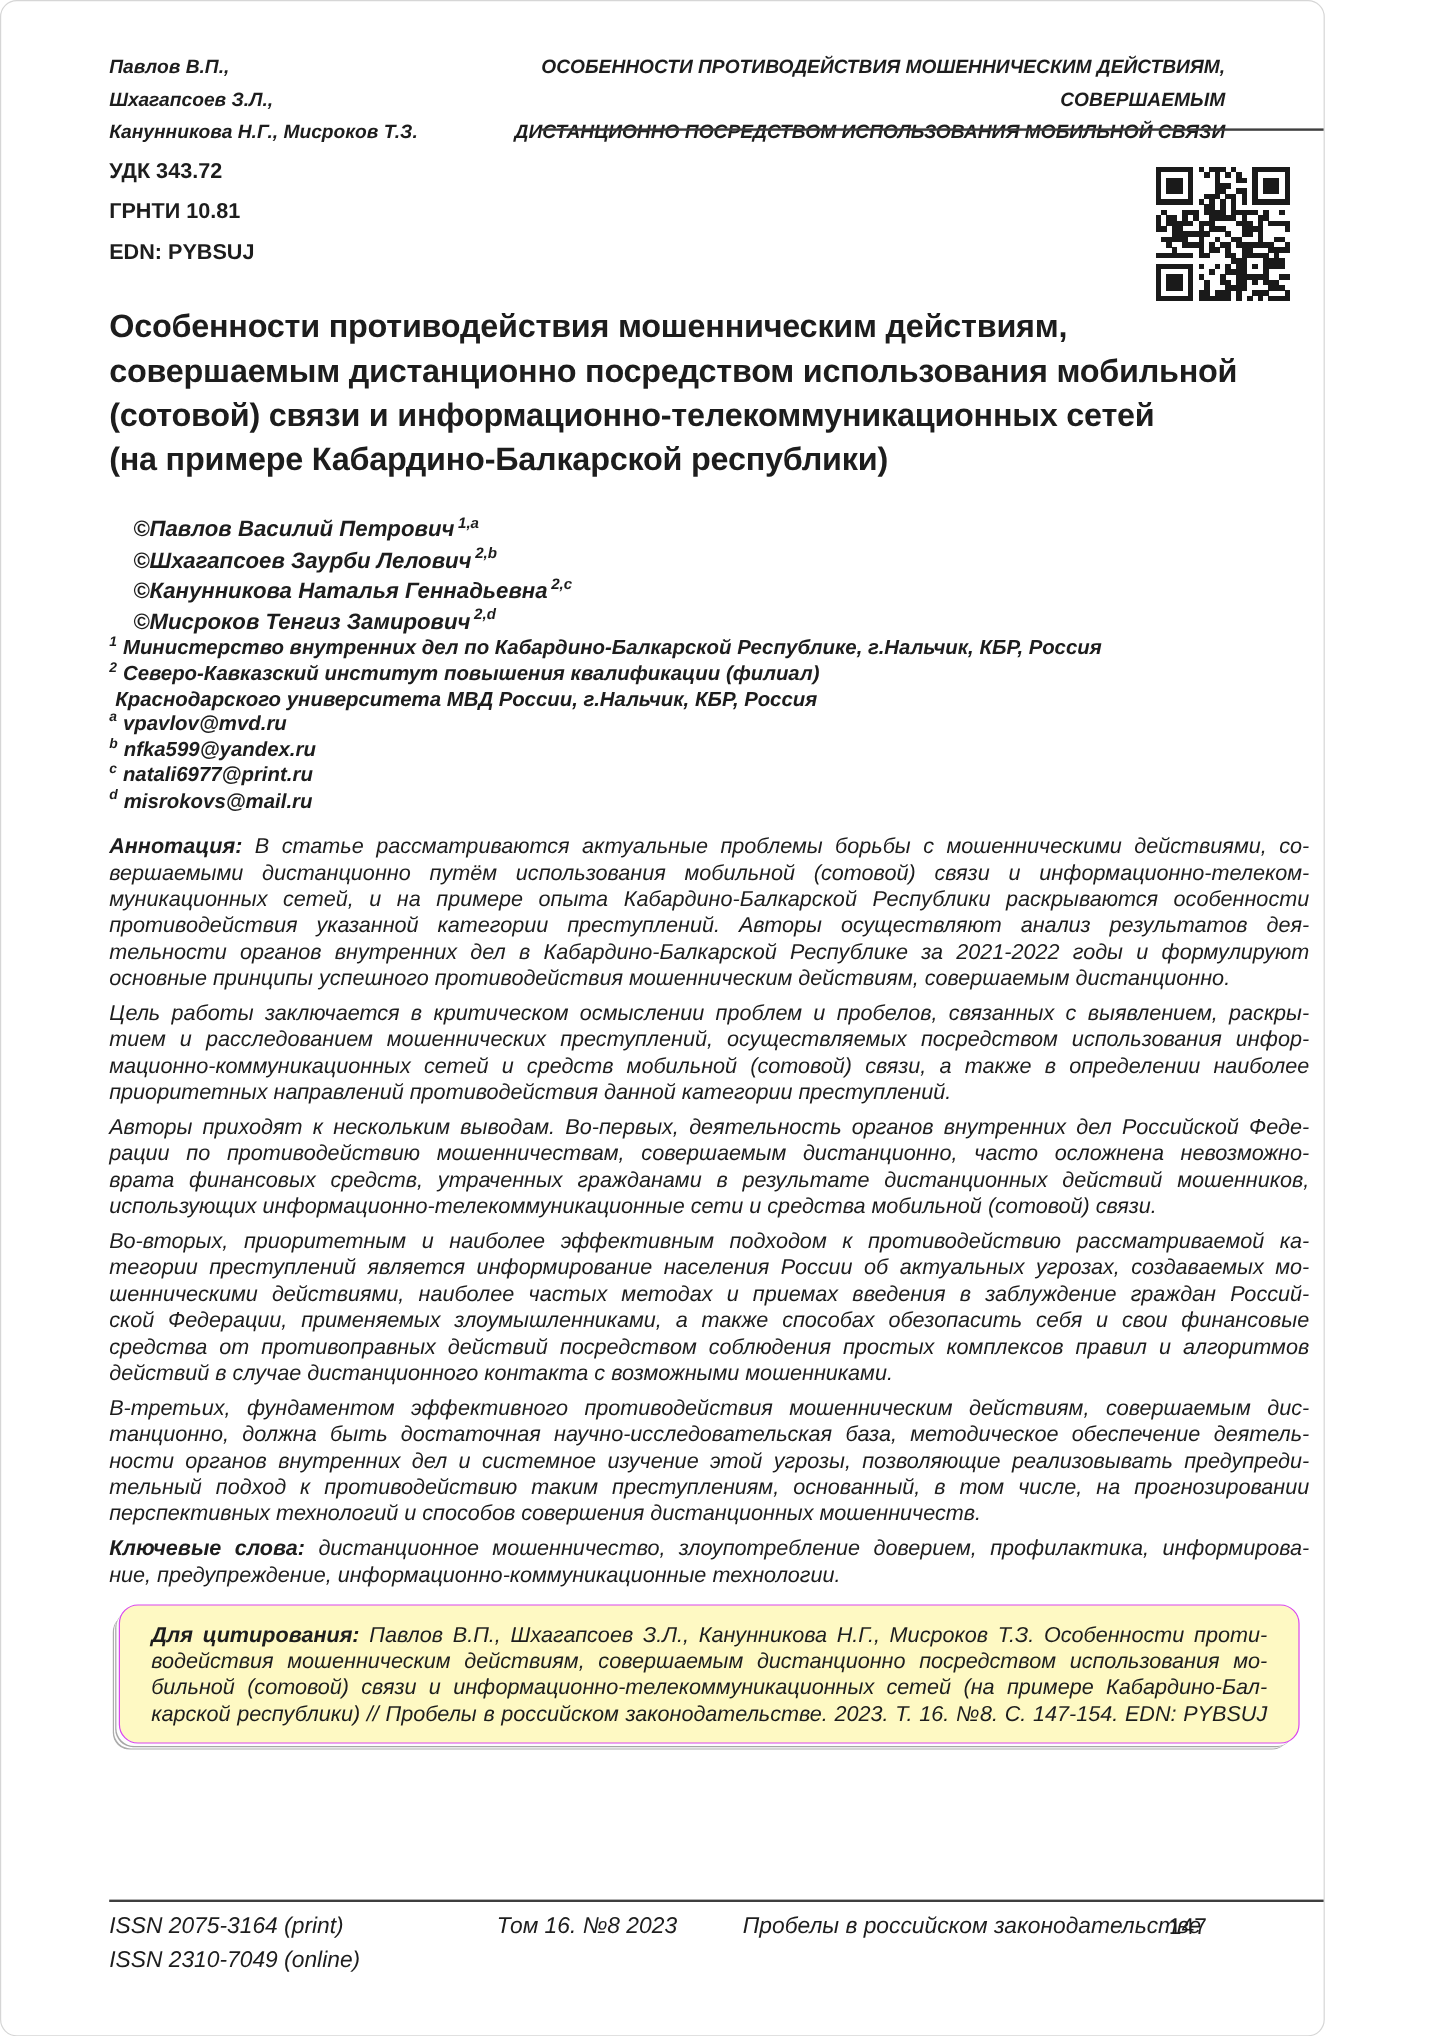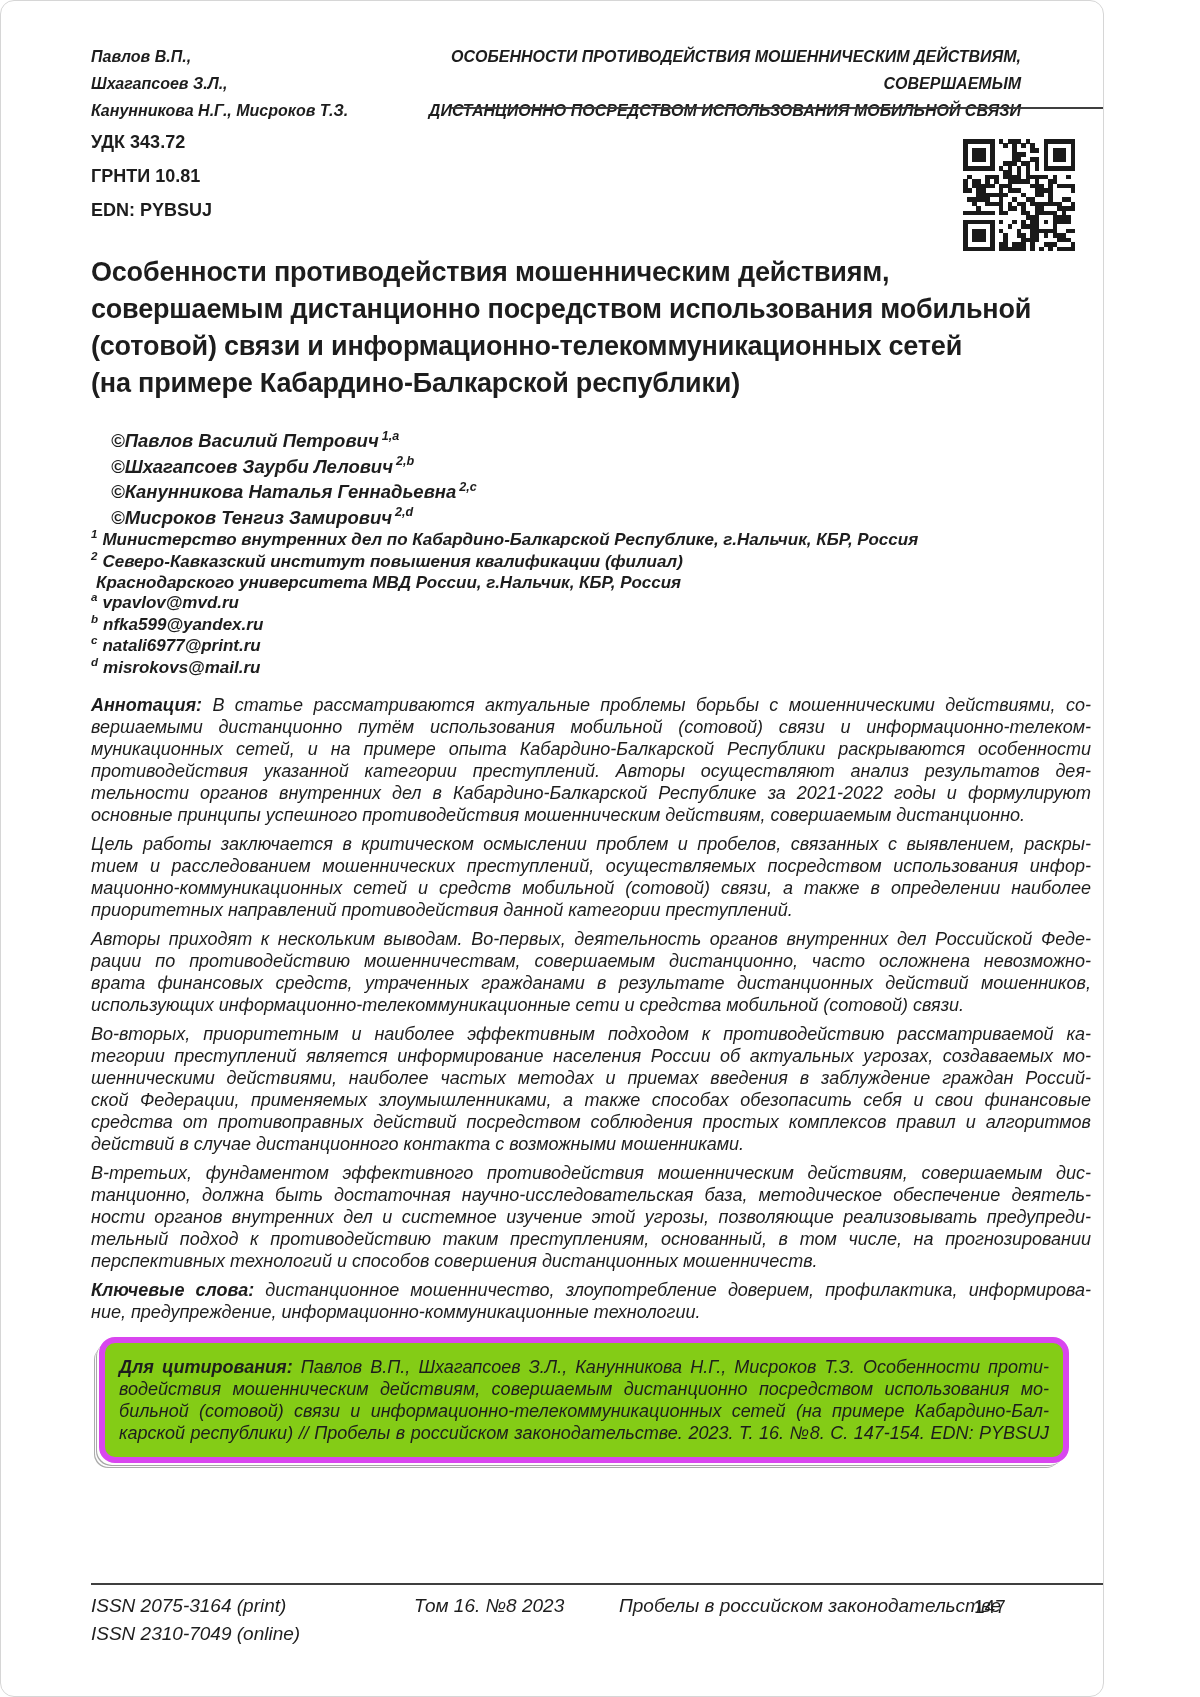--- a/index.html
+++ b/index.html
@@ -35,22 +35,22 @@
   sup{font-size:68%;line-height:0;}
   .authors sup{margin-left:3px;}
   .affils sup,.emails sup{margin-right:5px;}
   
   .bodytext{left:90px;top:693px;width:1000px;font-size:18px;line-height:22px;font-style:italic;}
   .bodytext .para{margin:0 0 7px 0;}
   .bodytext b{font-weight:700;}
   .kw{margin-top:15px;}
   
   .cite-box{
-    margin:14px 0 0 8px;width:930px;padding:13px 14px;
-    background:#84cc16;border:6px solid #d946ef;border-radius:16px;
+    margin:14px 0 0 8px;width:930px;padding:13px 26px;
+    background:#fef9c3;border:1px solid #d946ef;border-radius:16px;
     box-shadow:-3px 3px 0 -1px #fdfdfd,-4px 4px 0 -1px #a6a6a6,-6px 6px 0 -2px #fdfdfd,-7px 7px 0 -2px #ababab;
     font-size:18px;line-height:22px;font-style:italic;
   }
   
   .f-rule{left:90px;top:1582px;width:1046px;height:2px;background:#3f3f3f;}
   .f-issn1{left:90px;top:1594px;font-size:19px;font-style:italic;}
   .f-issn2{left:90px;top:1622px;font-size:19px;font-style:italic;}
   .f-vol{left:413px;top:1594px;font-size:19px;font-style:italic;}
   .f-journal{left:618px;top:1594px;font-size:19px;font-style:italic;}
   .f-page{left:973px;top:1595px;font-size:19px;font-style:normal;}

